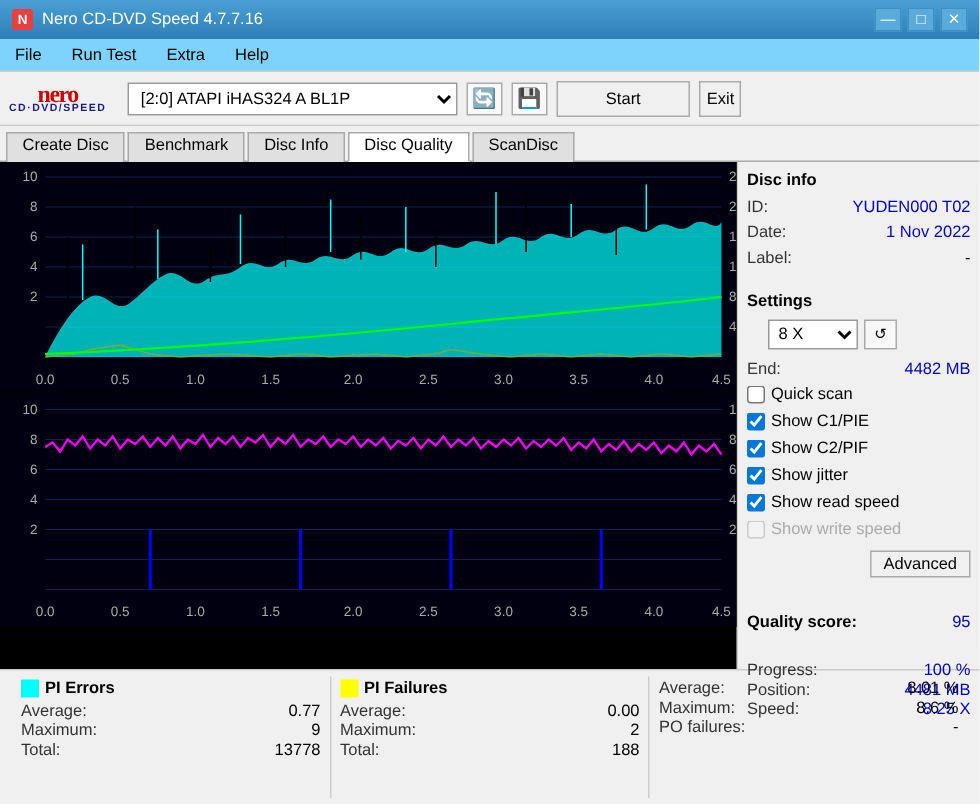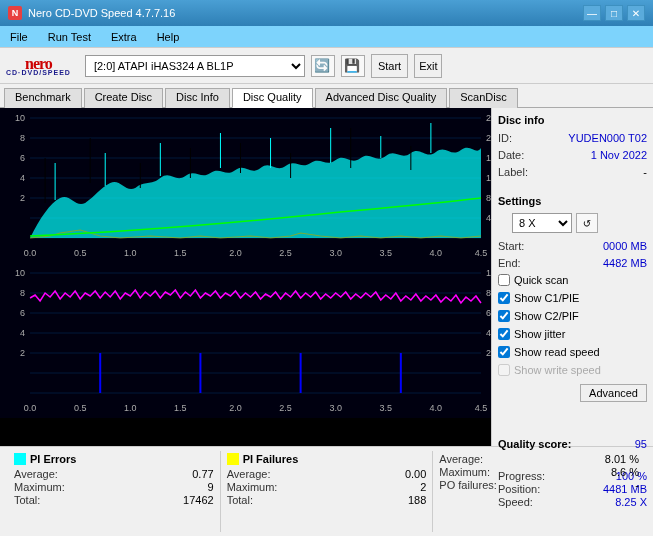--- a/index.html
+++ b/index.html
@@ -55,21 +55,21 @@
     }
     .toolbar-icon-btn {
       width: 24px; height: 22px;
       border: 1px solid #aaa;
       background: #f8f8f8;
       cursor: pointer;
       display: flex; align-items: center; justify-content: center;
       font-size: 13px;
     }
     .start-btn {
-      padding: 2px 6px;
+      padding: 2px 32px;
       background: #f0f0f0;
       border: 1px solid #aaa;
       cursor: pointer;
       font-size: 11px;
       height: 24px;
       text-align: center;
     }
     .exit-btn {
       padding: 2px 4px;
       background: #f0f0f0;
@@ -145,21 +145,21 @@
     .checkbox-row input[type=checkbox] { width: 12px; height: 12px; }
     .advanced-btn {
       background: #f0f0f0;
       border: 1px solid #aaa;
       padding: 2px 8px;
       cursor: pointer;
       font-size: 11px;
       align-self: flex-end;
       margin-top: 2px;
     }
-    .quality-row { display: flex; justify-content: space-between; align-items: center; margin-top: 20px; }
+    .quality-row { display: flex; justify-content: space-between; align-items: center; margin-top: 8px; }
     .quality-label { font-weight: bold; font-size: 11px; }
     .quality-value { color: #0000cc; font-size: 11px; }
 
     
     .bottom-stats {
       height: 90px;
       background: #f0f0f0;
       border-top: 1px solid #ccc;
       display: flex;
       padding: 4px 8px;
@@ -234,25 +234,24 @@
   <select class="drive-select">
     <option>[2:0]  ATAPI iHAS324  A BL1P</option>
   </select>
   <button class="toolbar-icon-btn" title="Refresh">🔄</button>
   <button class="toolbar-icon-btn" title="Save">💾</button>
   <button class="start-btn">Start</button>
   <button class="exit-btn">Exit</button>
 </div>
 
 <div class="tabs">
+  <div class="tab">Create Disc</div>
   <div class="tab">Benchmark</div>
-  <div class="tab">Create Disc</div>
   <div class="tab">Disc Info</div>
   <div class="tab active">Disc Quality</div>
-  <div class="tab">Advanced Disc Quality</div>
   <div class="tab">ScanDisc</div>
 </div>
 
 <div class="main-content">
 
   <div class="chart-area">
     <div class="chart-container">
 
       <div class="chart-top">
         <svg viewBox="0 0 490 155" preserveAspectRatio="none" style="width:100%;height:100%;display:block;">
@@ -385,24 +384,20 @@
       <span class="info-label">Label:</span>
       <span class="info-value black">-</span>
     </div>
     <div class="divider"></div>
     <div class="panel-section-title">Settings</div>
     <div class="settings-row">
       <select class="speed-select">
         <option>8 X</option>
       </select>
       <button style="width:22px;height:20px;font-size:10px;border:1px solid #aaa;background:#f8f8f8;cursor:pointer;">↺</button>
-    </div>
-    <div class="info-row">
-      <span class="info-label">Start:</span>
-      <span class="mb-label">0000 MB</span>
     </div>
     <div class="info-row">
       <span class="info-label">End:</span>
       <span class="mb-label">4482 MB</span>
     </div>
     <div class="checkbox-row">
       <input type="checkbox" id="cb-quick" style="">
       <label for="cb-quick">Quick scan</label>
     </div>
     <div class="checkbox-row">
@@ -460,21 +455,21 @@
     <div class="stat-row">
       <span class="stat-label">Average:</span>
       <span class="stat-value">0.77</span>
     </div>
     <div class="stat-row">
       <span class="stat-label">Maximum:</span>
       <span class="stat-value">9</span>
     </div>
     <div class="stat-row">
       <span class="stat-label">Total:</span>
-      <span class="stat-value">17462</span>
+      <span class="stat-value">13778</span>
     </div>
   </div>
   <div class="stat-group">
     <div class="stat-header">
       <span class="stat-color-box" style="background:#ffff00;"></span>
       <span>PI Failures</span>
     </div>
     <div class="stat-row">
       <span class="stat-label">Average:</span>
       <span class="stat-value">0.00</span>

